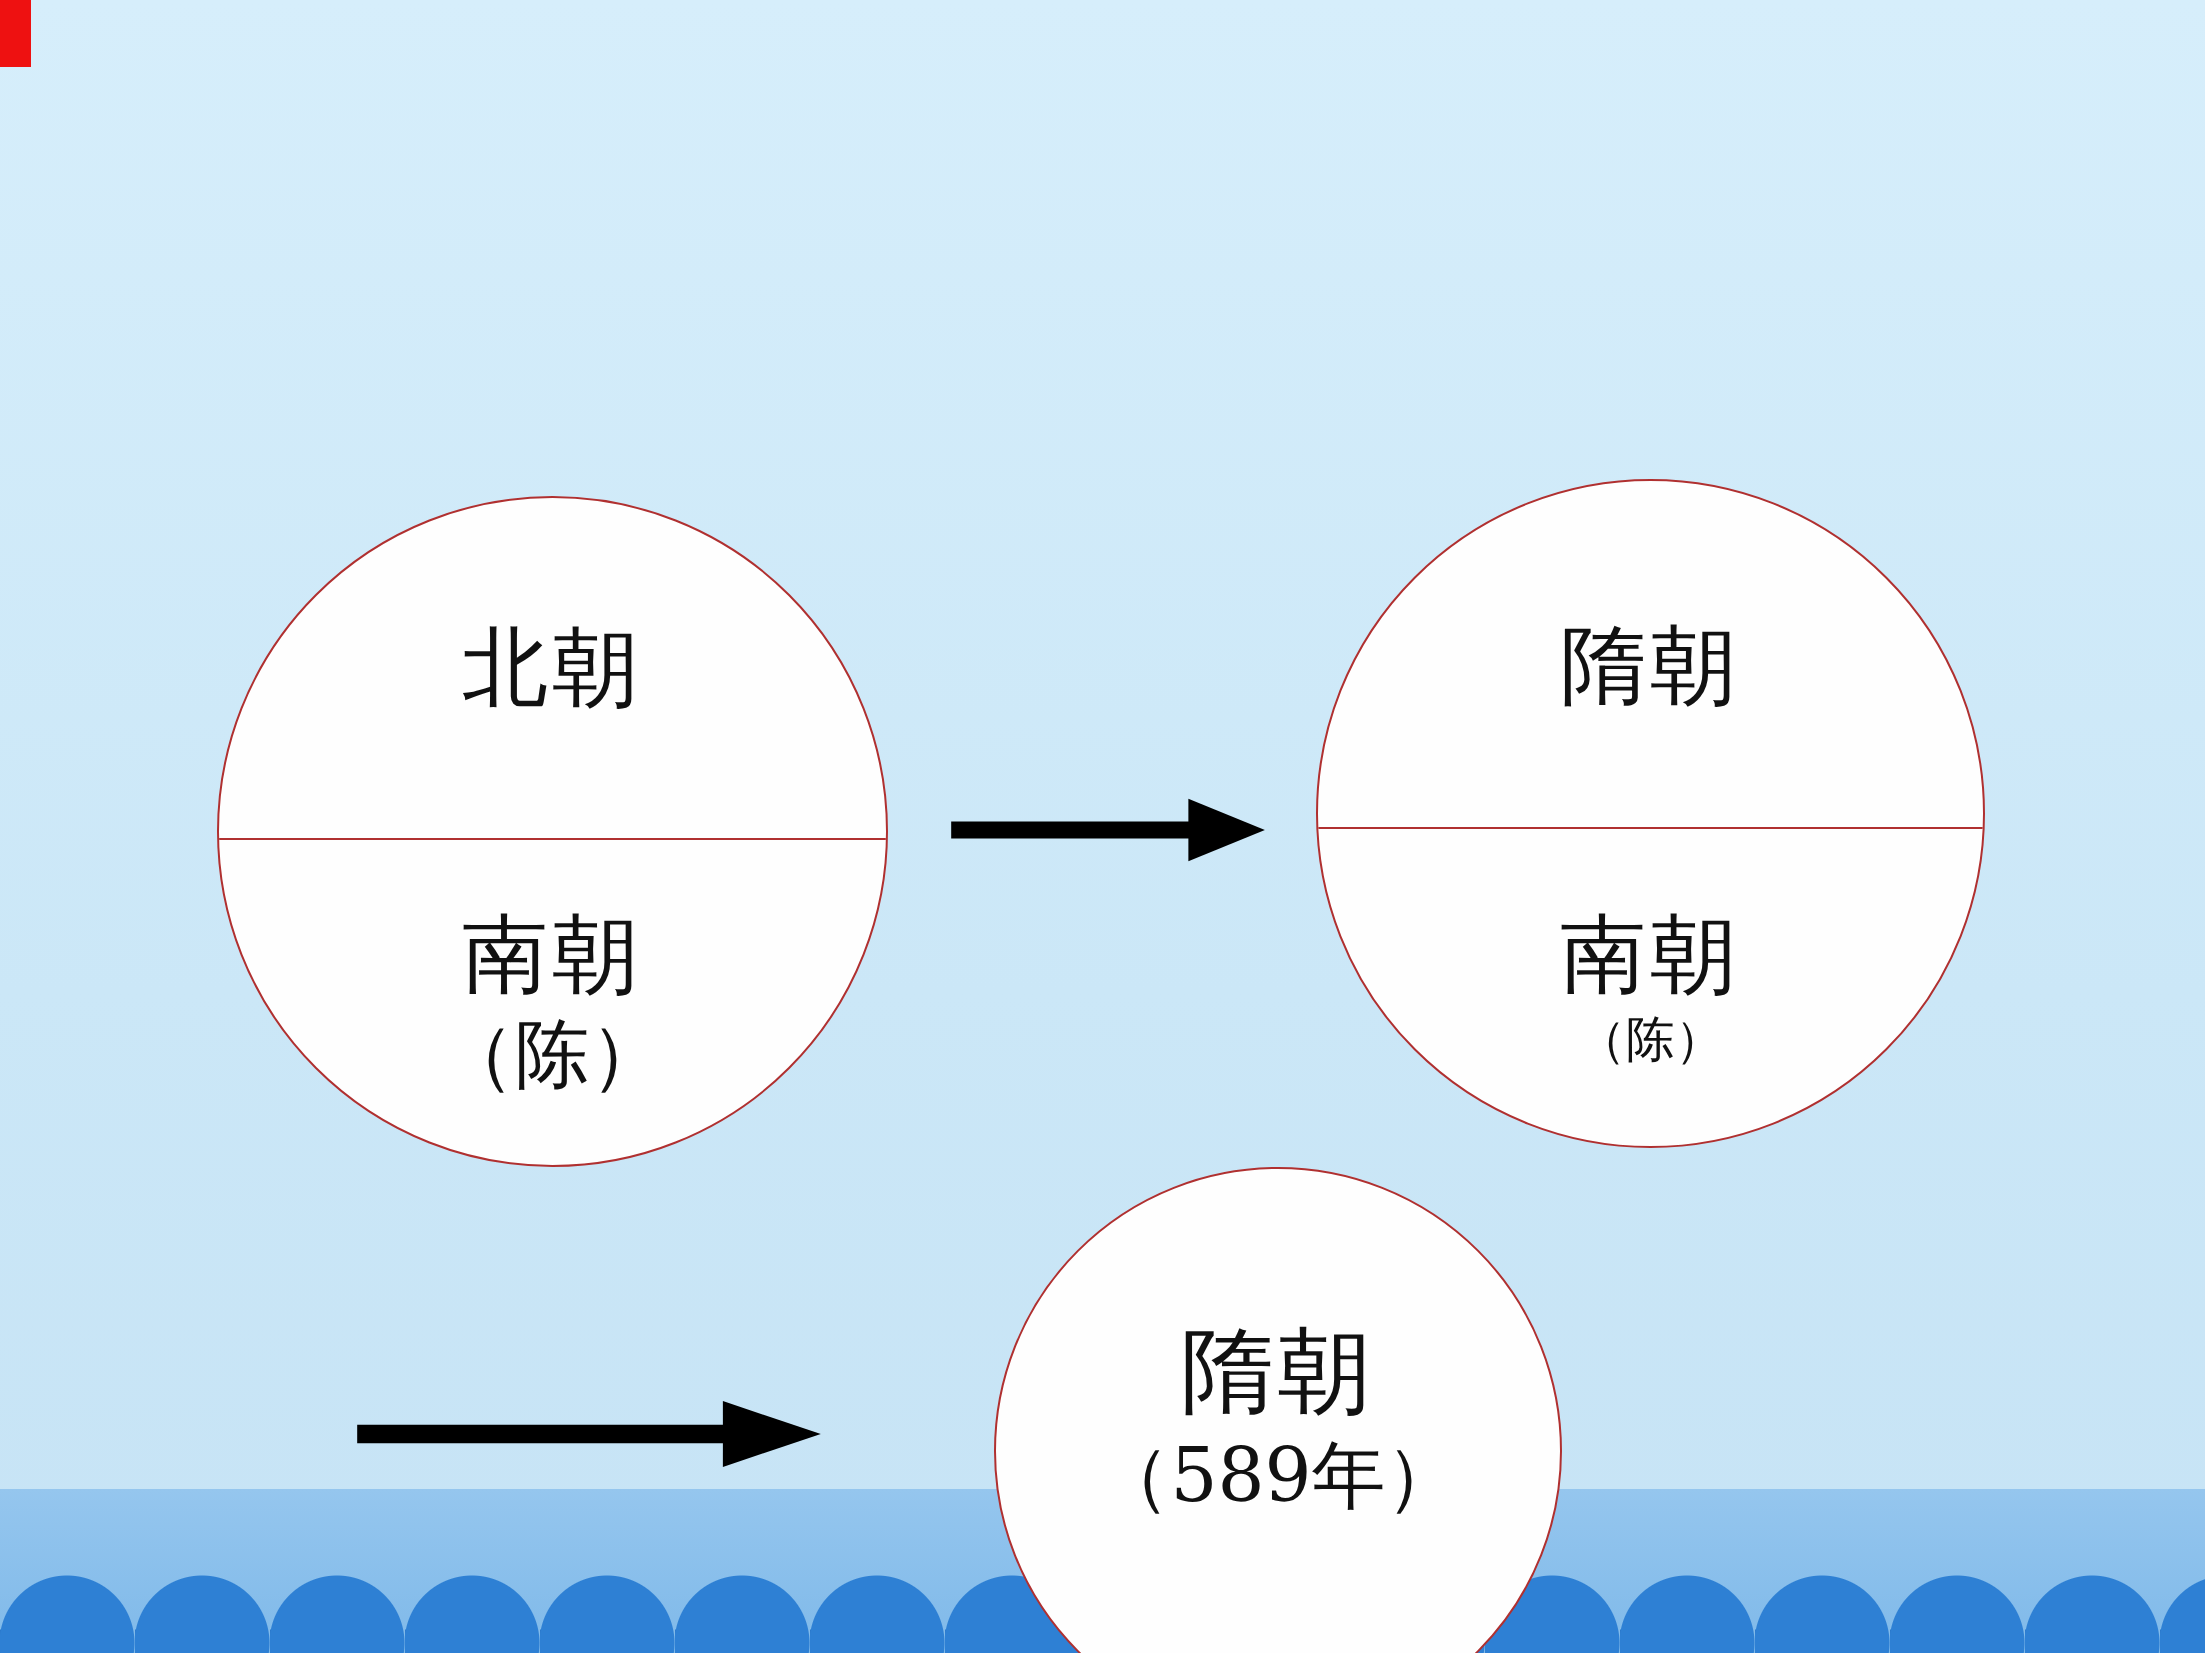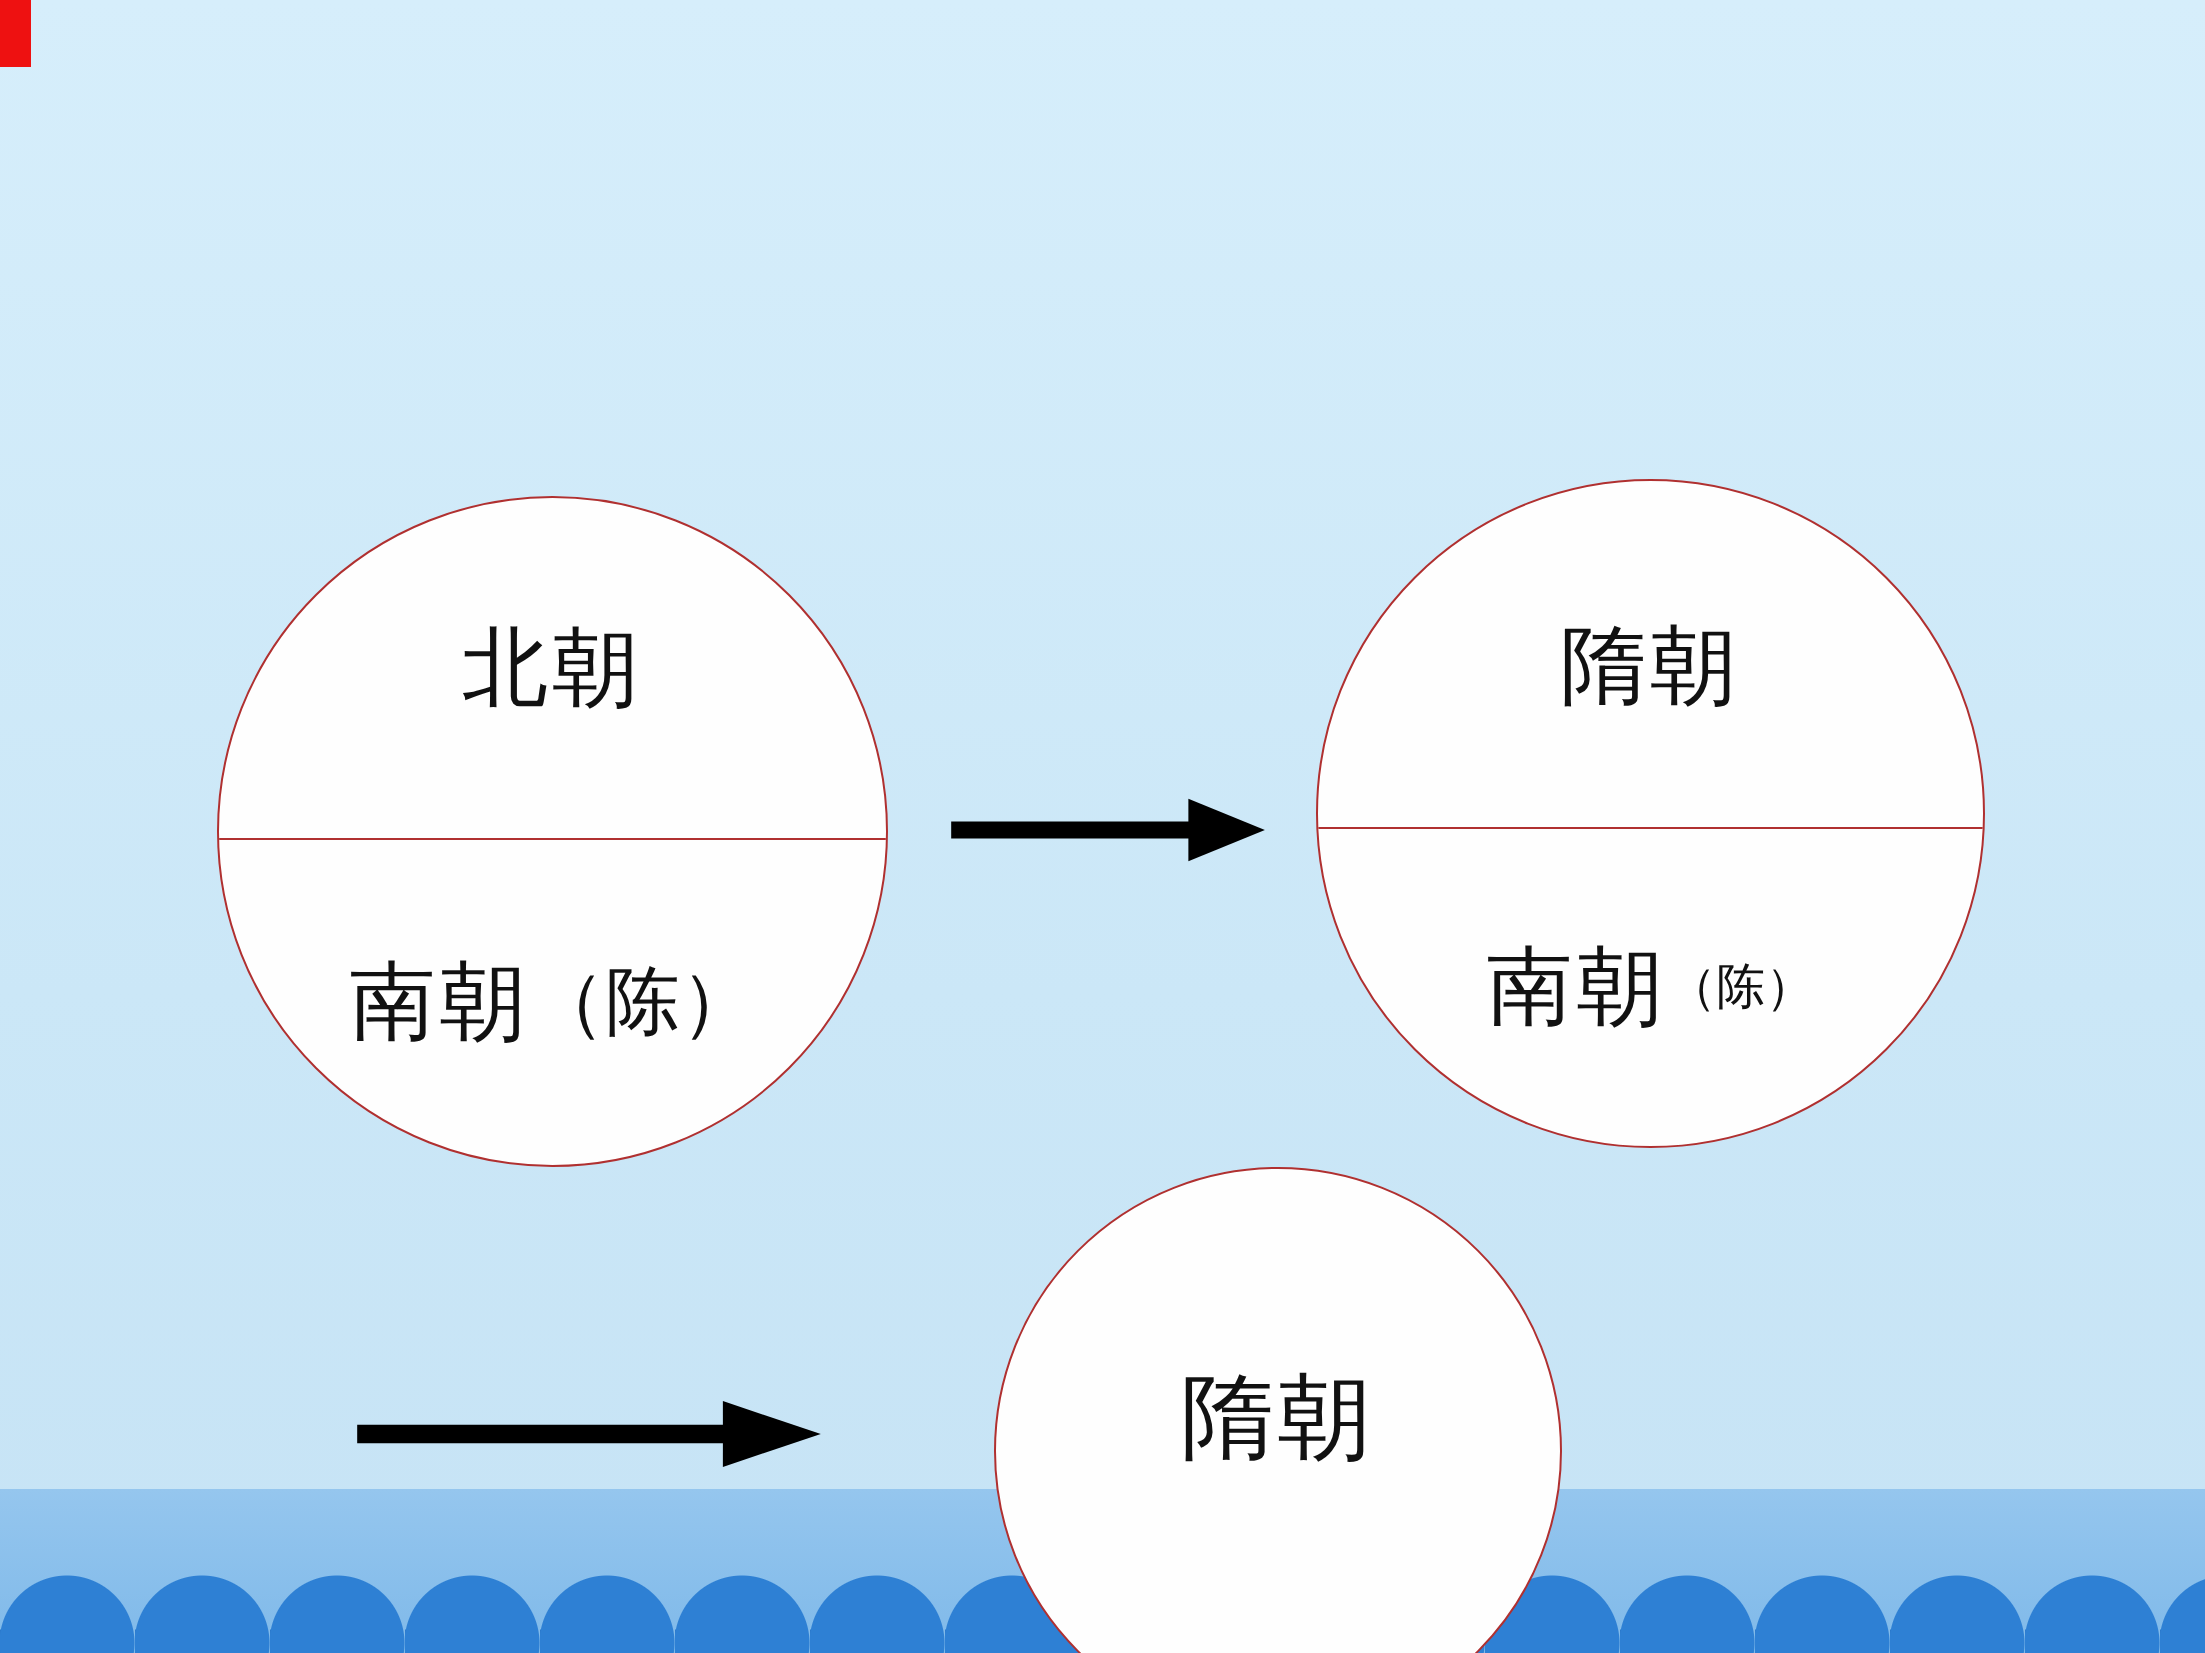--- a/index.html
+++ b/index.html
@@ -65,21 +65,21 @@
     left: 0;
     right: 0;
     height: 0;
     border-top: 2.3px solid #b03030;
   }
   .half {
     position: absolute;
     left: 0;
     right: 0;
     display: flex;
-    flex-direction: row;
+    flex-direction: column;
     justify-content: center;
     align-items: center;
     text-align: center;
   }
   .line-lg   { font-size: 86px; line-height: 1.25; letter-spacing: 4.6px; }
   .line-md   { font-size: 75px;  line-height: 1.25; }
   .line-sm   { font-size: 47px;  line-height: 1.3;  }
   .line-xs   { font-size: 49px;  line-height: 1.3;  }
 
   
@@ -144,17 +144,18 @@
   </div>
 
   <svg class="arrow-svg arrow-bottom" width="482" height="100" viewBox="0 0 630 130">
     <line x1="12" y1="65" x2="500" y2="65" stroke="#000000" stroke-width="24"></line>
     <polygon points="490,22 618,65 490,108" fill="#000000"></polygon>
   </svg>
 
   <div class="circle circle-result">
     <div class="half half-full">
       <div class="line-lg">隋朝</div>
+      <div class="line-md">（589年）</div>
     </div>
   </div>
 
 </div>
 
 
 </body></html>

